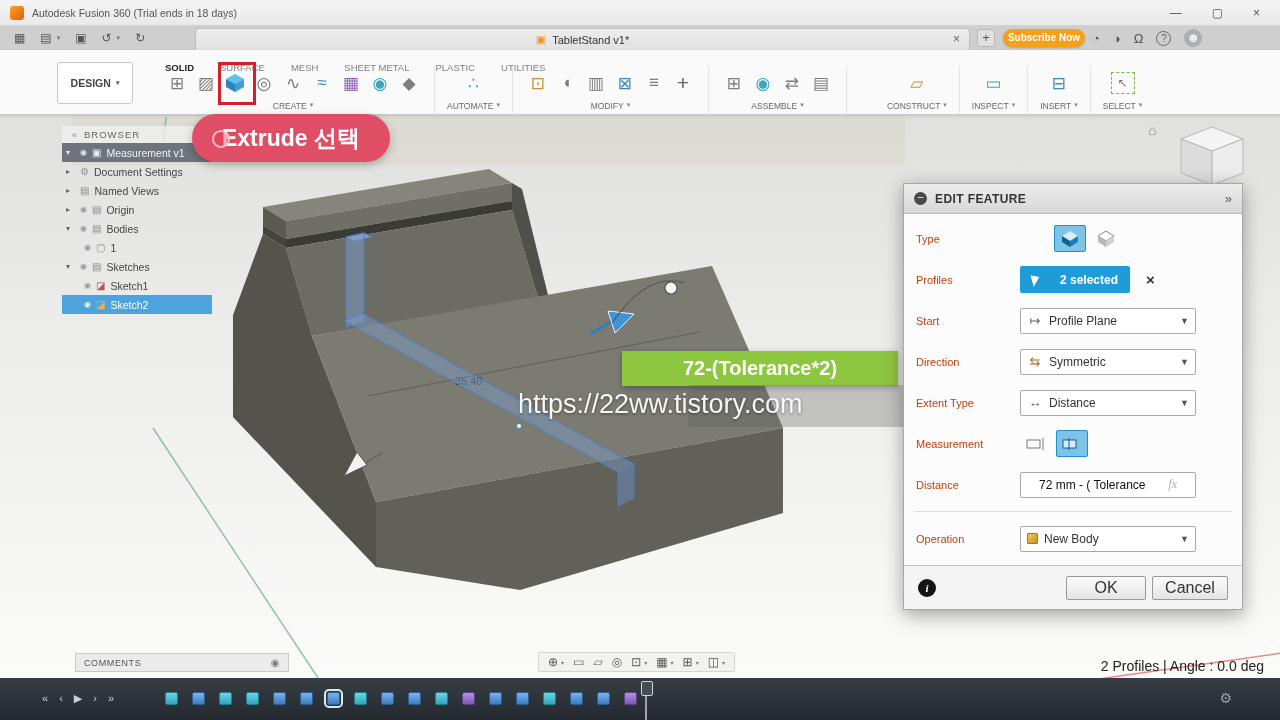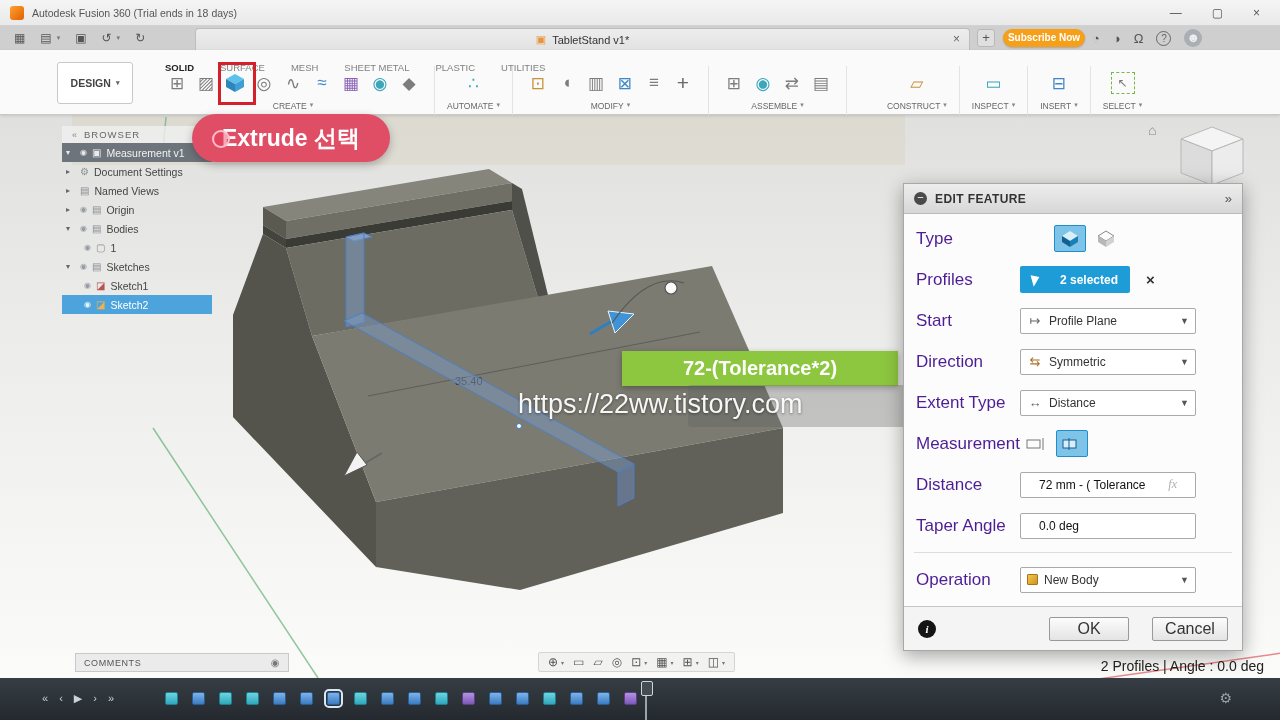--- a/index.html
+++ b/index.html
@@ -73,40 +73,40 @@
 .navbar .car{font-size:6px;margin-left:-6px;color:#777}
 .vstatus{position:absolute;right:16px;top:543px;font-size:14px;font-weight:normal;color:#222;z-index:5}
 
 
 .dialog{position:absolute;left:903px;top:68px;width:340px;background:rgba(252,252,252,.98);border:1px solid #a8a8a8;box-shadow:0 5px 18px rgba(0,0,0,.35);z-index:8;color:#333}
 .dlg-head{height:30px;background:linear-gradient(#ededed,#d7d7d7);border-bottom:1px solid #bbb;display:flex;align-items:center;padding:0 10px;gap:8px}
 .dlg-grip{width:13px;height:13px;border-radius:50%;background:#4a4a4a;color:#fff;font-size:11px;line-height:11px;text-align:center}
 .dlg-title{font-size:12px;font-weight:bold;color:#333;letter-spacing:.4px}
 .dlg-pin{margin-left:auto;color:#555;font-size:13px}
 .drow{height:41px;display:flex;align-items:center;padding:0 12px}
-.dlabel{width:104px;flex:none;font-size:17px;color:#4c1d95}
+.dlabel{width:104px;flex:none;font-size:11px;color:#c2410c}
 .dctl{flex:1;display:flex;align-items:center}
 .tbtn{width:32px;height:27px;display:flex;align-items:center;justify-content:center;border:1px solid transparent;border-radius:2px}
 .tbtn.sel{background:#7ec3e8;border-color:#1e8fc9}
 .chip{height:27px;background:#1e9cd8;color:#fff;display:flex;align-items:center;gap:20px;padding:0 12px;border-radius:2px;font-size:12px;font-weight:bold}
 .cursor-tri{width:0;height:0;border-left:8px solid #fff;border-top:4px solid transparent;border-bottom:8px solid transparent;transform:rotate(-15deg)}
 .chip-x{margin-left:16px;color:#333;font-size:15px;font-weight:bold}
 .dsel{width:176px;height:26px;background:#fff;border:1px solid #a9a9a9;border-radius:2px;display:flex;align-items:center;padding:0 6px;gap:6px;font-size:12px}
 .dsel .ic{font-size:13px;color:#a8702a;width:16px;text-align:center}
 .dsel .ic.gray{color:#666}
 .dsel .car{margin-left:auto;color:#555;font-size:9px}
 .dinput{width:176px;height:26px;background:#fff;border:1px solid #a9a9a9;border-radius:2px;display:flex;align-items:center;padding:0 18px;font-size:12px;color:#111}
 .fx{margin-left:auto;color:#b0b0b0;font-style:italic;font-family:"Liberation Serif",serif;font-size:12px}
 .goldcube{width:11px;height:11px;background:linear-gradient(135deg,#f4c84a,#cd9322);border:1px solid #a3761c;border-radius:1px}
 .dsep{height:1px;background:#ddd;margin:6px 10px}
 .dfoot{height:44px;border-top:1px solid #c6c6c6;background:#f4f4f4;display:flex;align-items:center;padding:0 14px;margin-top:6px}
 .info{width:18px;height:18px;border-radius:50%;background:#141414;color:#fff;font-size:11px;text-align:center;line-height:18px;font-family:"Liberation Serif",serif;font-style:italic;font-weight:bold}
 .dbtn{height:24px;background:linear-gradient(#fcfcfc,#e4e4e4);border:1px solid #999;border-radius:2px;font-size:16px;color:#333;text-align:center;line-height:22px}
 .dbtn.ok{width:80px;margin-left:auto}
-.dbtn.cancel{width:76px;margin-left:23px}
+.dbtn.cancel{width:76px;margin-left:6px}
 
 
 .timeline{position:absolute;left:0;right:0;bottom:0;height:42px;background:linear-gradient(#363d44,#23292e);z-index:10}
 .tl-controls{position:absolute;left:42px;top:13px;display:flex;gap:11px;color:#ccd2d7;font-size:11px;line-height:14px}
 .tl-features{position:absolute;left:165px;top:14px;display:flex;gap:14px}
 .tlf{width:13px;height:13px;border-radius:2px}
 .tlf.s{background:linear-gradient(180deg,#6fd3e0,#2fa8bc);border:1px solid #1d8192}
 .tlf.e{background:linear-gradient(180deg,#7fb3e8,#3a7cc2);border:1px solid #2a5f96}
 .tlf.p{background:linear-gradient(180deg,#b393e0,#7e57b8);border:1px solid #5d3f8c}
 .tlf.cur{outline:2px solid #d9e8f3;outline-offset:1px}
@@ -502,28 +502,20 @@
       <div class="drow">
         <span class="dlabel">Distance</span>
         <div class="dctl">
           <span class="dinput">
             <span>72 mm - ( Tolerance</span>
             <span class="fx">fx</span>
           </span>
         </div>
       </div>
 
-      <div class="drow">
-        <span class="dlabel">Taper Angle</span>
-        <div class="dctl">
-          <span class="dinput">
-            <span>0.0 deg</span>
-          </span>
-        </div>
-      </div>
 
       <div class="dsep"></div>
 
       <div class="drow">
         <span class="dlabel">Operation</span>
         <div class="dctl">
           <span class="dsel">
             <span class="goldcube"></span>
             <span>New Body</span>
             <span class="car">▼</span>

